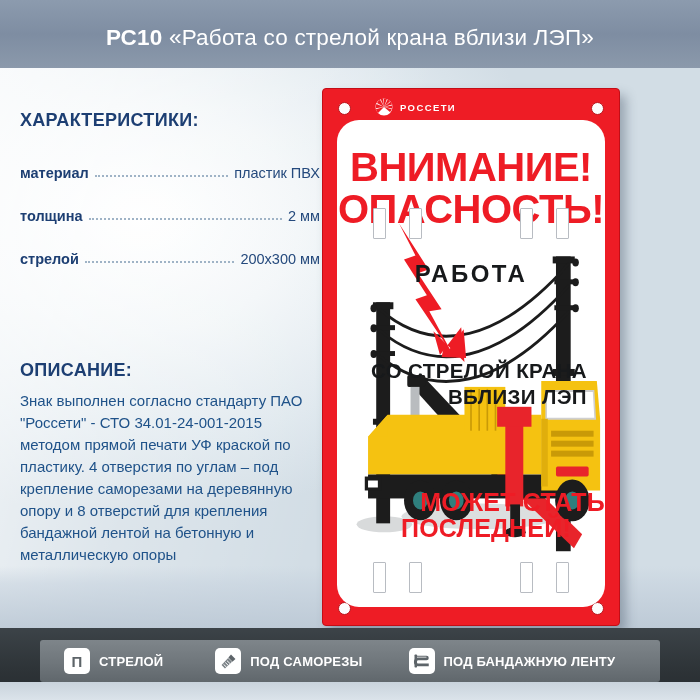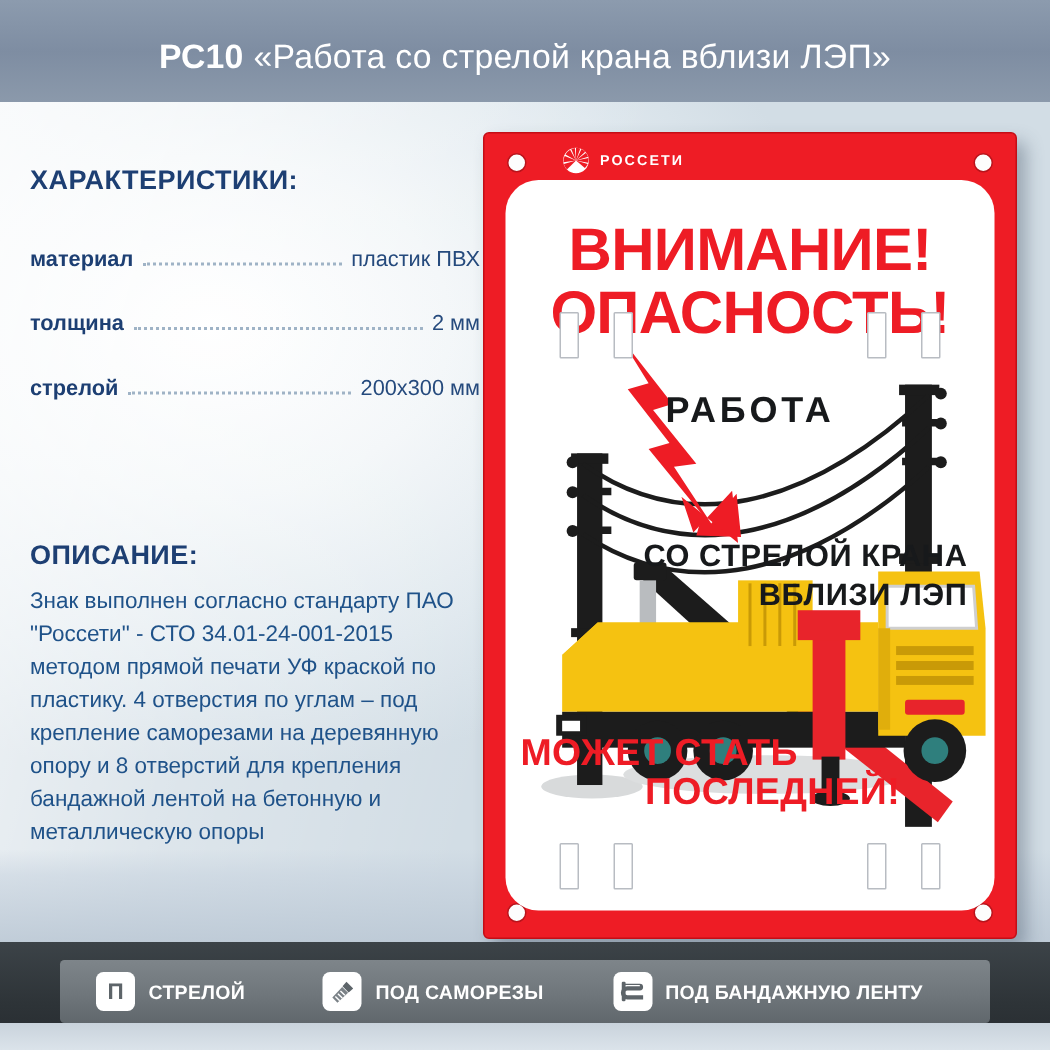--- a/index.html
+++ b/index.html
@@ -59,21 +59,21 @@
   .desc-block{position:absolute;left:20px;top:292px;width:292px;}
   .desc-head{
     color:#1d3f73;font-weight:bold;font-size:18px;letter-spacing:.3px;margin-bottom:9px;
   }
   .desc-text{
     color:#1f5289;font-size:15px;line-height:1.47;
   }
 
   
   .sign-wrap{
-    position:absolute;left:322px;top:20px;width:356px;height:538px;
+    position:absolute;left:322px;top:20px;width:298px;height:538px;
   }
   .sign{
     position:absolute;inset:0;background:#ee1c25;border-radius:4px;
     box-shadow:6px 7px 11px rgba(60,75,95,.38);
     border:1px solid #c40d16;
     overflow:hidden;
   }
   .sign-inner{
     position:absolute;left:14px;top:31px;right:14px;bottom:18px;
     background:#ffffff;border-radius:22px;overflow:hidden;padding-left:38px;
@@ -106,21 +106,21 @@
   }
   .sign-t3{
     position:absolute;left:0;right:0;top:140px;text-align:center;
     color:#17191b;font-weight:bold;font-size:24px;letter-spacing:2.5px;
   }
   .sign-t4{
     position:absolute;right:18px;top:238px;text-align:right;
     color:#17191b;font-weight:bold;font-size:20.5px;letter-spacing:.4px;line-height:1.28;
   }
   .sign-b1{
-    position:absolute;left:10px;right:0;bottom:92px;text-align:left;
+    position:absolute;left:10px;right:0;bottom:92px;text-align:right;
     color:#ee1c25;font-weight:bold;font-size:25px;letter-spacing:.2px;line-height:1.04;
   }
   .sign-b2{
     position:absolute;left:30px;right:0;bottom:66px;text-align:center;
     color:#ee1c25;font-weight:bold;font-size:25px;letter-spacing:.2px;line-height:1.04;
   }
 
   
   .slot{
     position:absolute;width:11px;height:29px;background:#ffffff;

